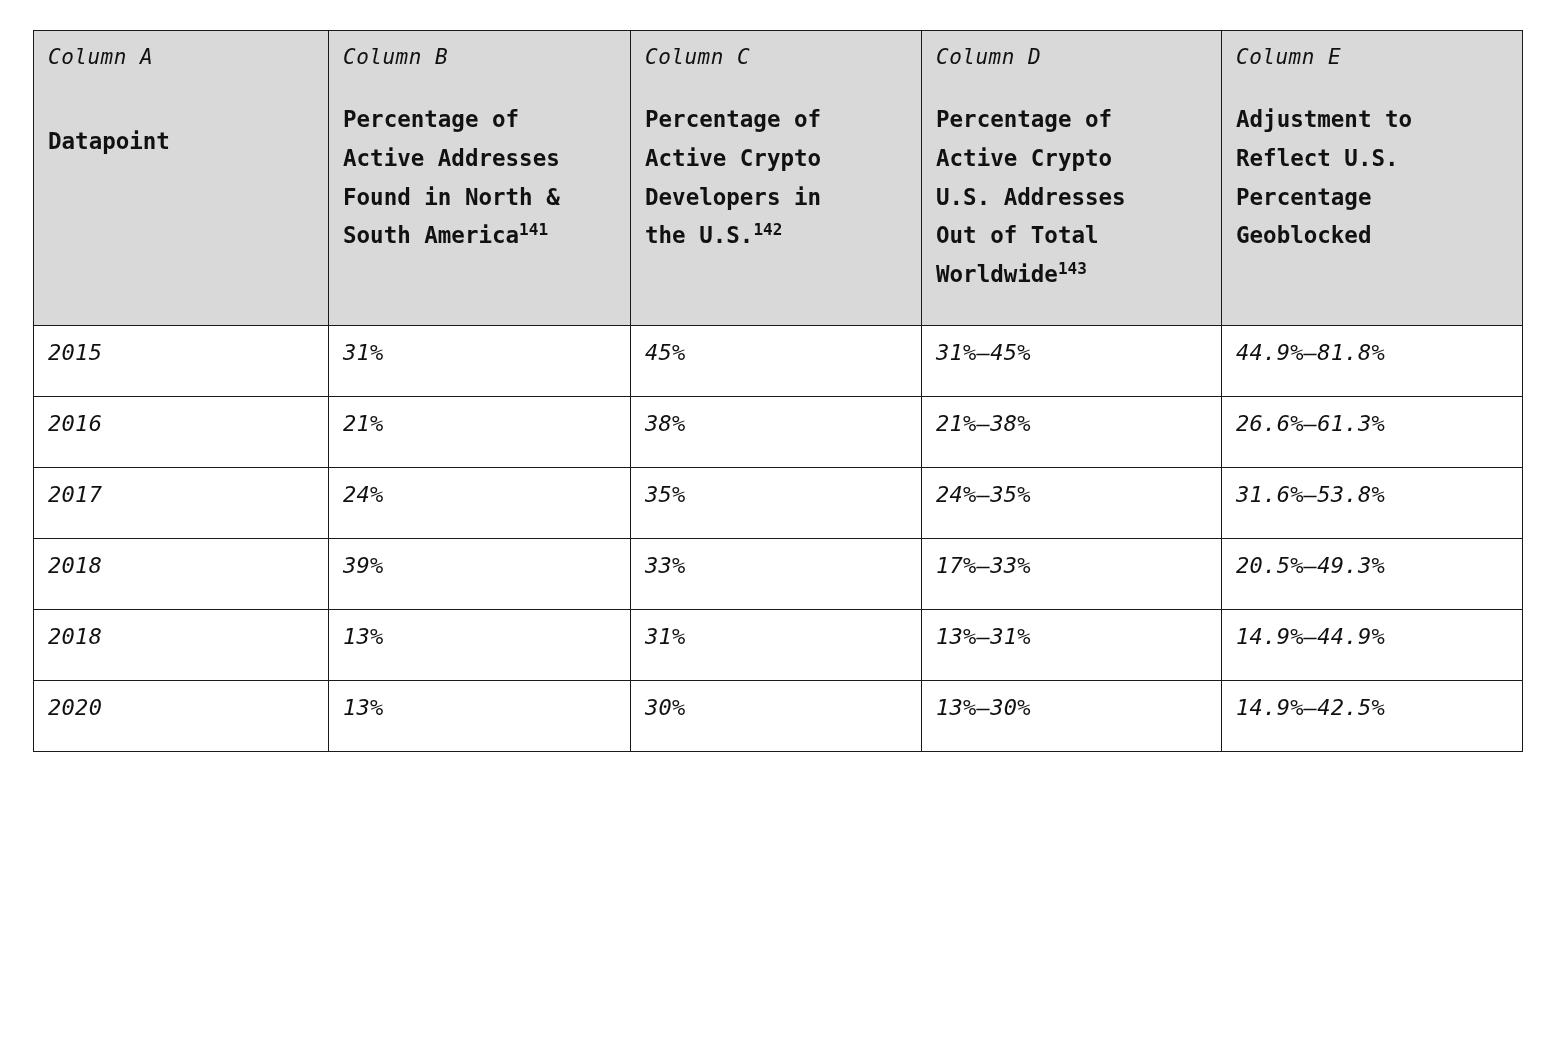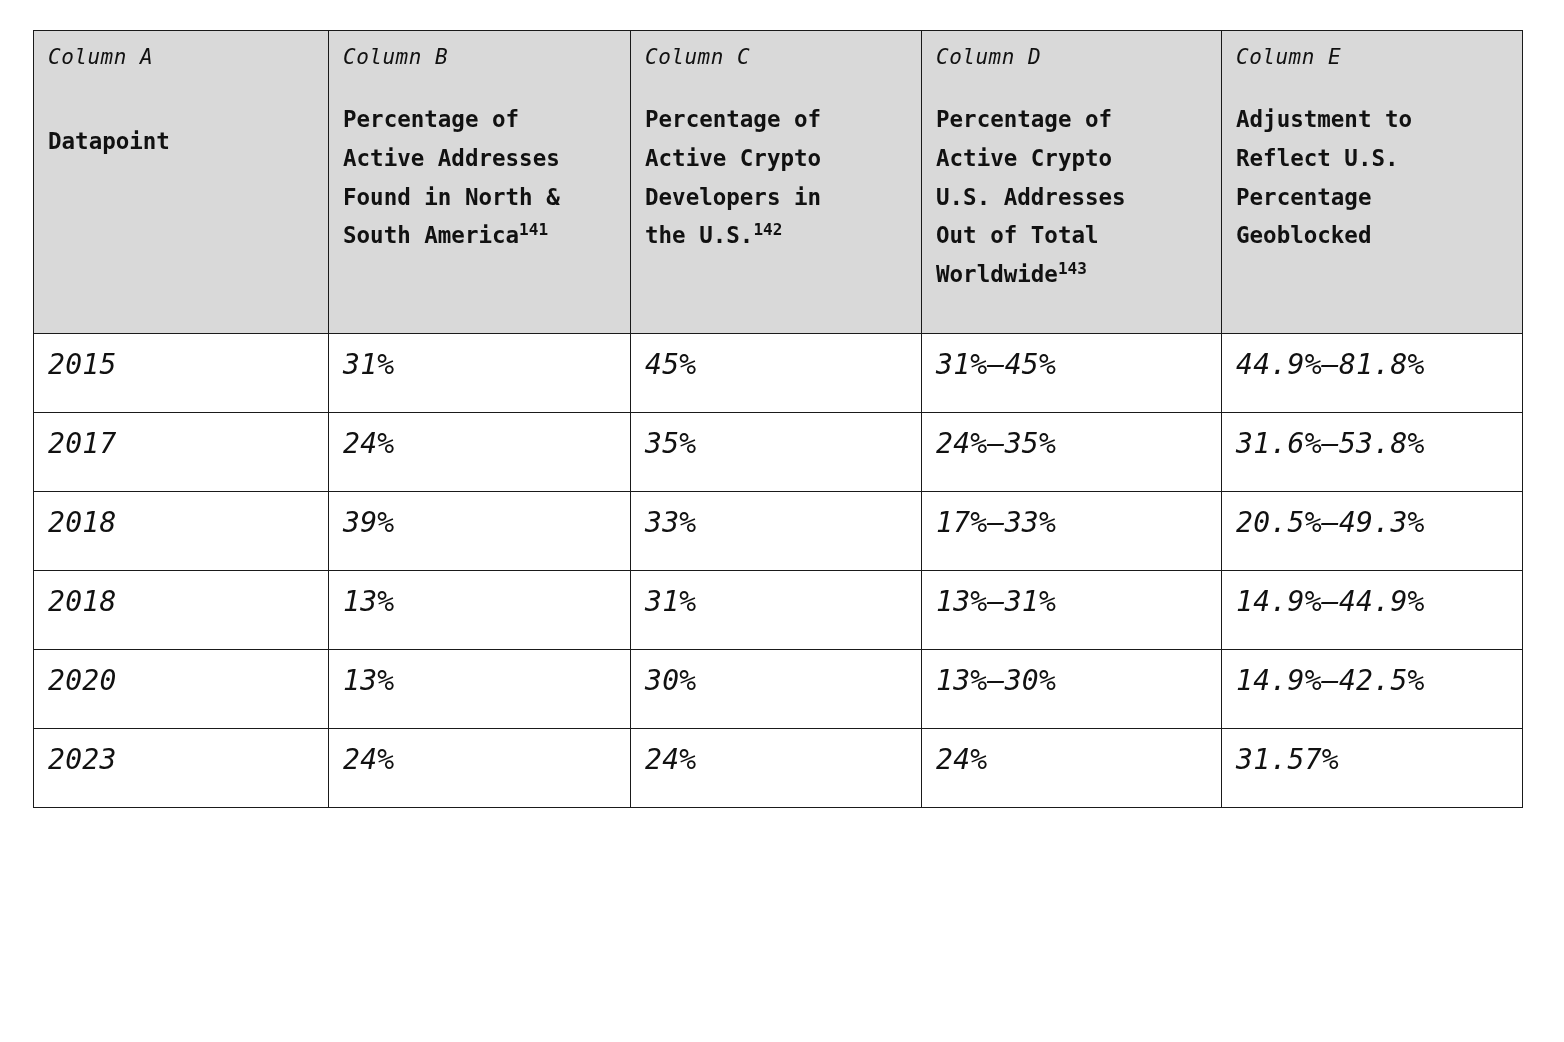--- a/index.html
+++ b/index.html
@@ -28,21 +28,21 @@
   table.data-table col.c-a { width: 295px; }
   table.data-table col.c-b { width: 302px; }
   table.data-table col.c-c { width: 291px; }
   table.data-table col.c-d { width: 300px; }
   table.data-table col.c-e { width: 301px; }
 
   table.data-table th,
   table.data-table td {
     border: 1.5px solid #1a1a1a;
     vertical-align: top;
-    padding: 14px 14px 24px 14px;
+    padding: 14px 14px 16px 14px;
   }
   thead th {
     background: #d9d9d9;
     text-align: left;
     font-weight: normal;
     height: 264px;
     padding-top: 18px;
   }
   .col-letter {
     font-style: italic;
@@ -66,21 +66,21 @@
   .col-title.tall {
     margin-top: 30px;
   }
   .col-title sup {
     font-size: 16px;
     vertical-align: super;
     line-height: 0;
   }
   tbody td {
     font-style: italic;
-    font-size: 28px;
+    font-size: 22px;
     line-height: 1.2;
     height: 40px;
     padding-top: 18px;
     padding-bottom: 18px;
     letter-spacing: 0.3px;
   }
   tbody tr td:first-child {
     padding-left: 14px;
   }
 </style>
@@ -135,20 +135,27 @@
     </thead>
     <tbody>
       <tr>
         <td>2015</td>
         <td>31%</td>
         <td>45%</td>
         <td>31%–45%</td>
         <td>44.9%–81.8%</td>
       </tr>
       <tr>
+        <td>2016</td>
+        <td>21%</td>
+        <td>38%</td>
+        <td>21%–38%</td>
+        <td>26.6%–61.3%</td>
+      </tr>
+      <tr>
         <td>2017</td>
         <td>24%</td>
         <td>35%</td>
         <td>24%–35%</td>
         <td>31.6%–53.8%</td>
       </tr>
       <tr>
         <td>2018</td>
         <td>39%</td>
         <td>33%</td>
@@ -162,22 +169,15 @@
         <td>13%–31%</td>
         <td>14.9%–44.9%</td>
       </tr>
       <tr>
         <td>2020</td>
         <td>13%</td>
         <td>30%</td>
         <td>13%–30%</td>
         <td>14.9%–42.5%</td>
       </tr>
-      <tr>
-        <td>2023</td>
-        <td>24%</td>
-        <td>24%</td>
-        <td>24%</td>
-        <td>31.57%</td>
-      </tr>
     </tbody>
   </table>
 </div>
 
 </body></html>

